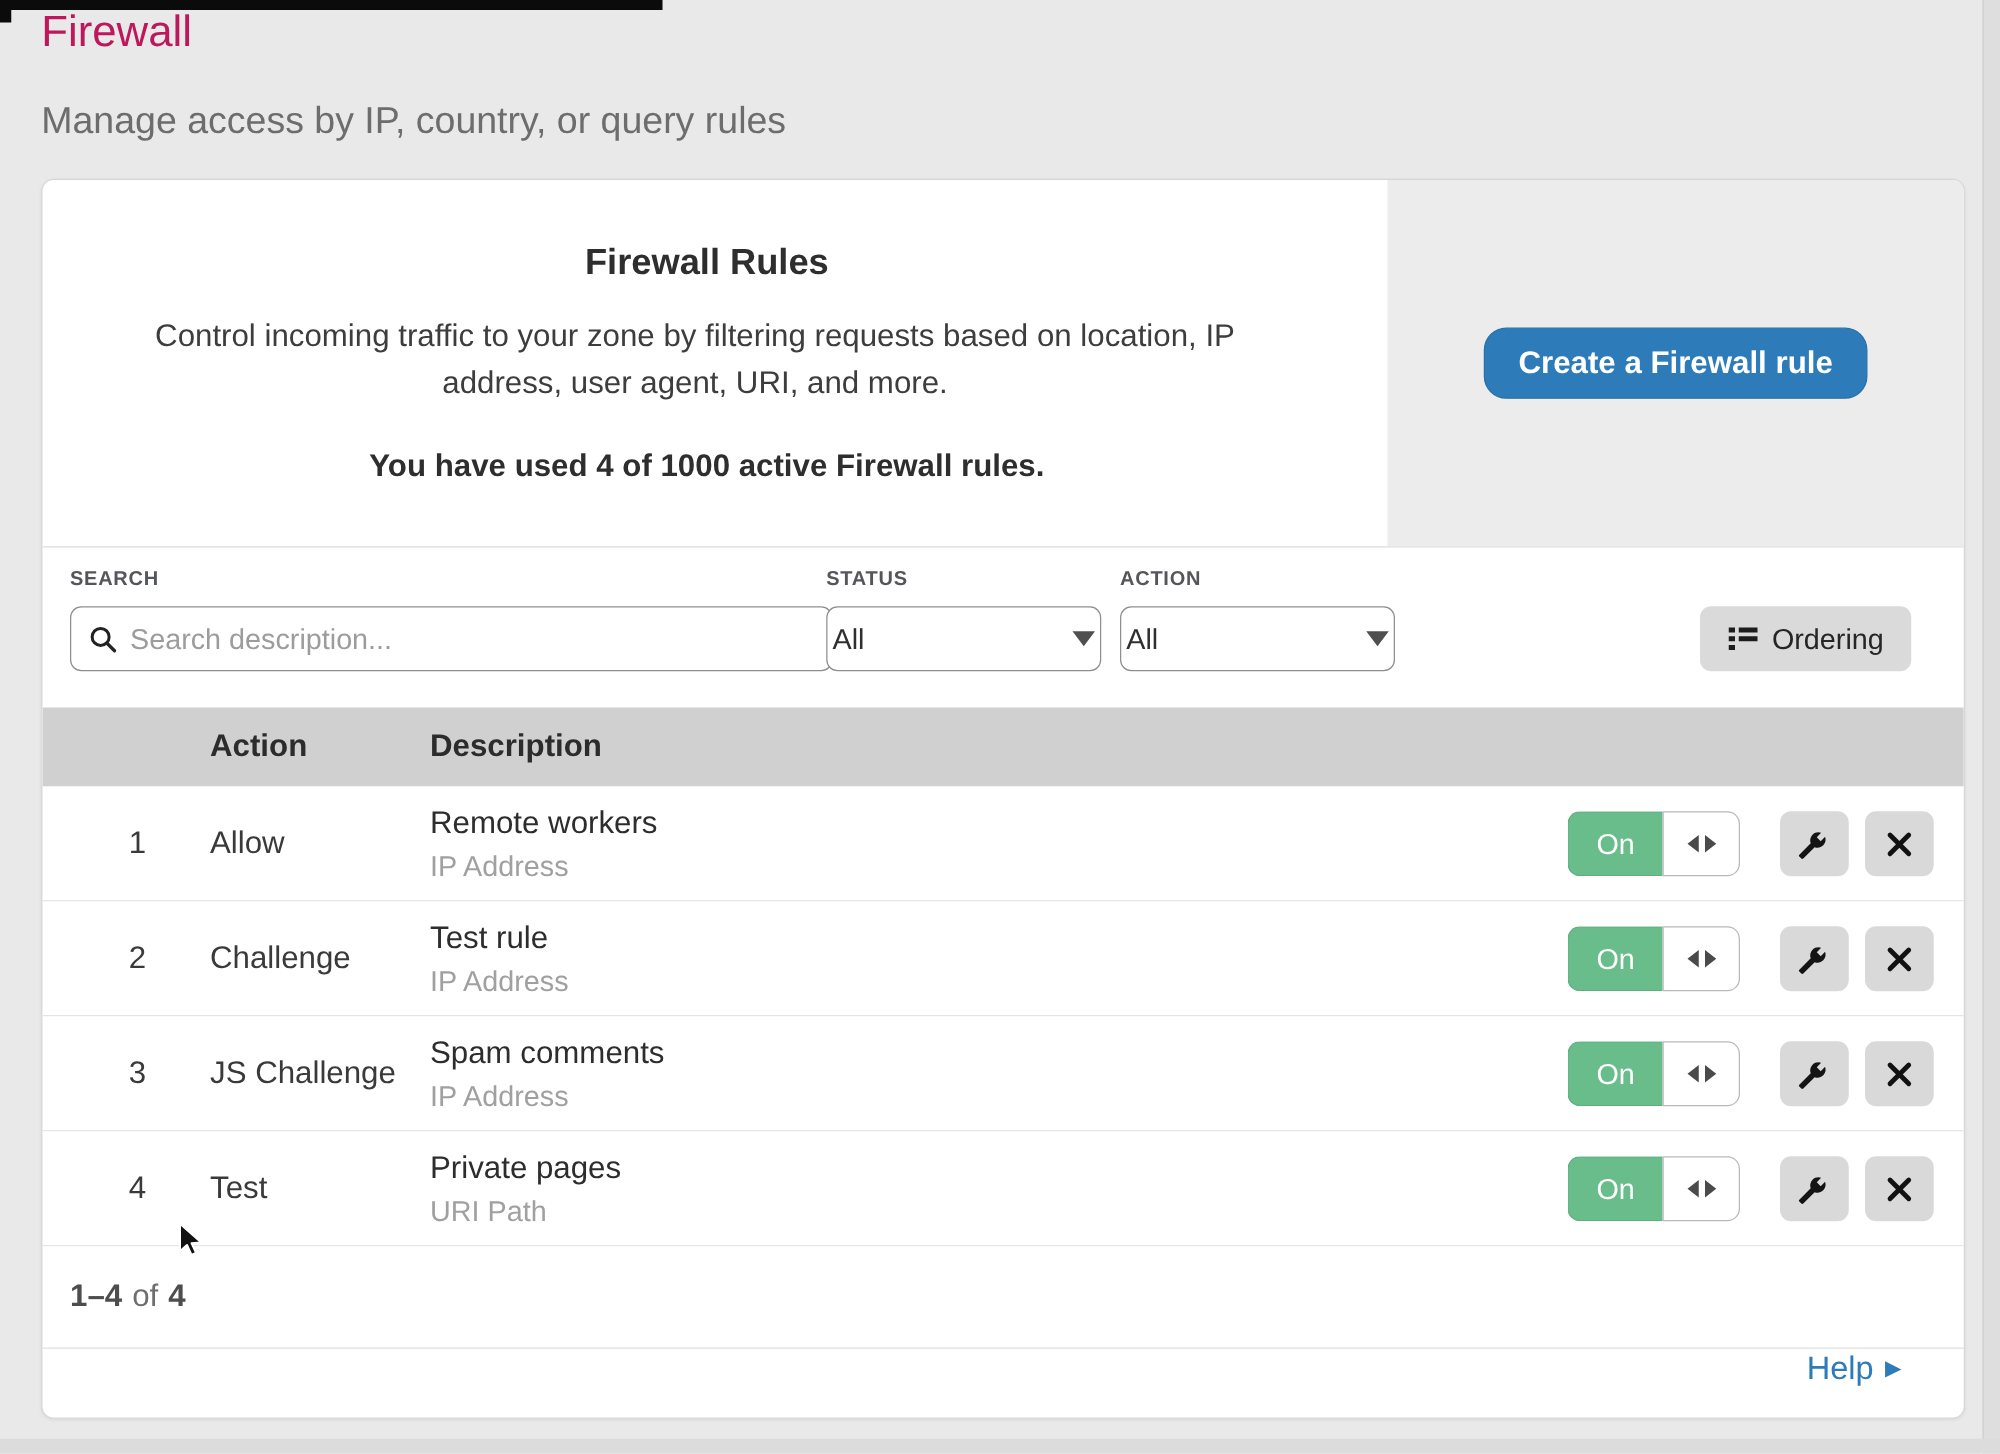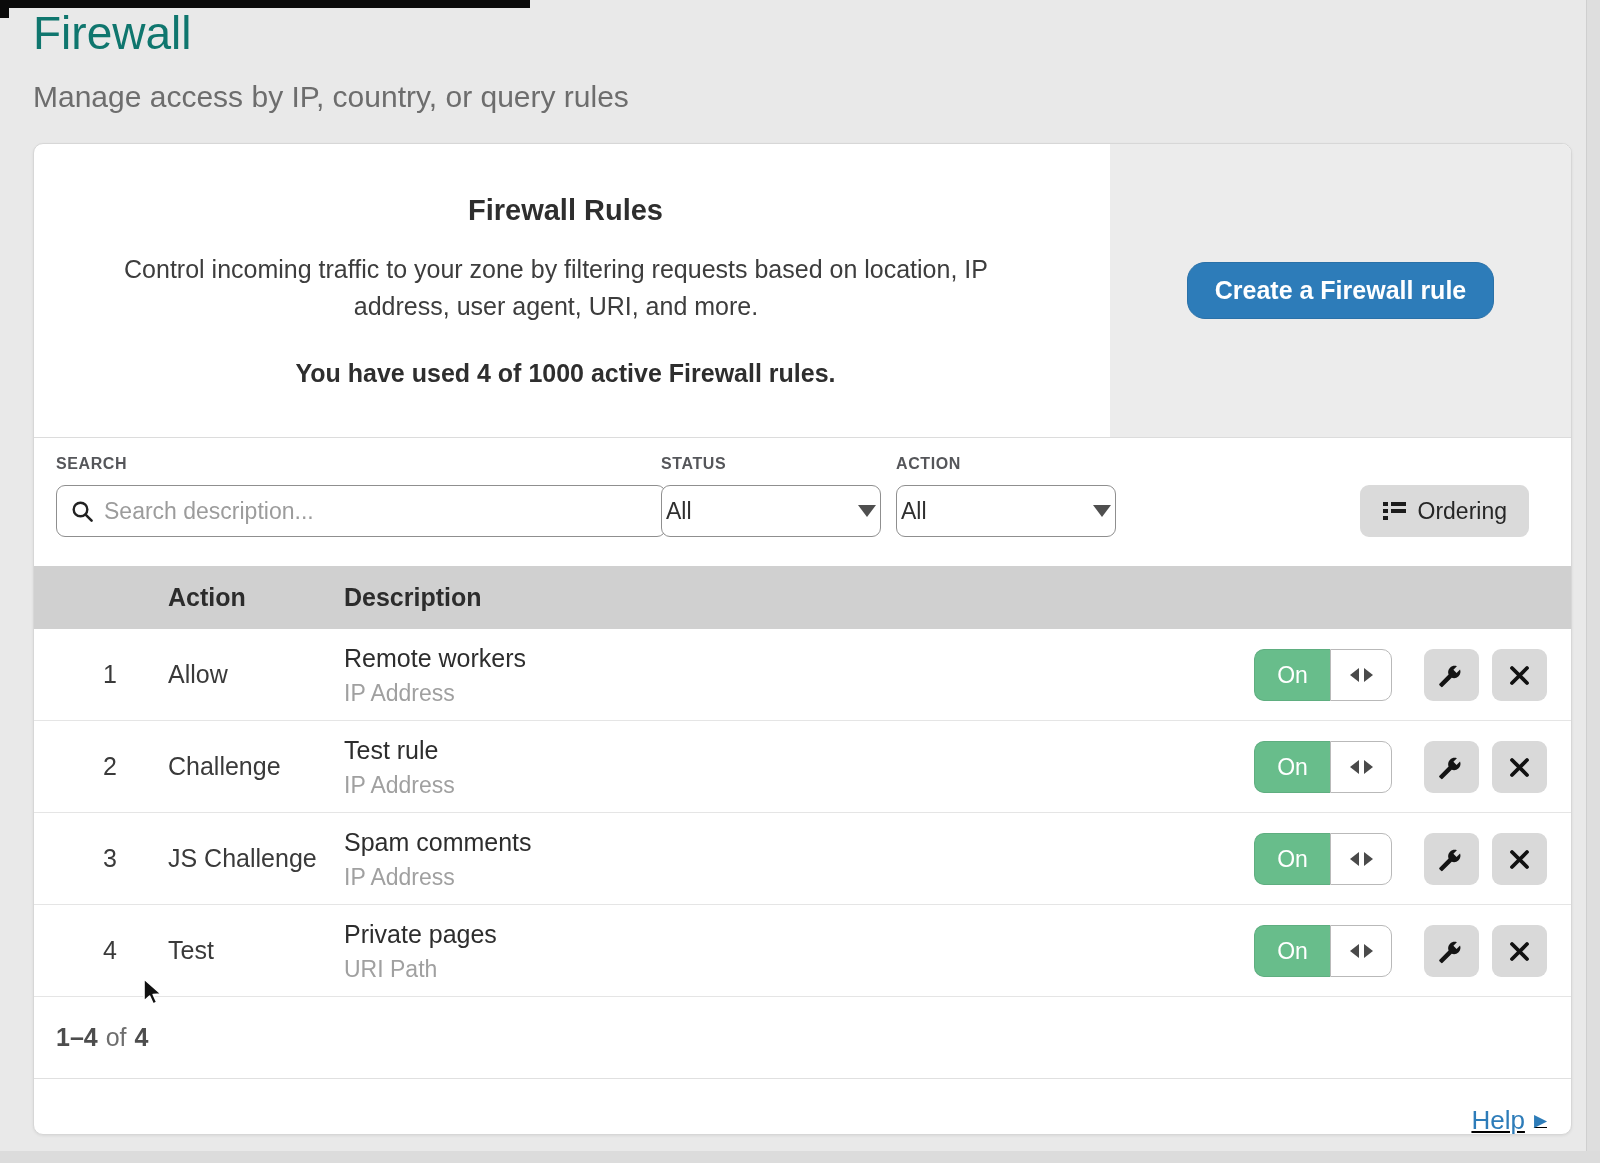--- a/index.html
+++ b/index.html
@@ -6,21 +6,21 @@
   html,body { background:#e9e9e9; }
   body { font-family:"Liberation Sans", sans-serif; }
   .page { position:relative; width:1600px; height:1163px; background:#e9e9e9; overflow:hidden; }
 
   
   .edge-top { position:absolute; left:0; top:0; width:530px; height:8px; background:#0b0b0b; }
   .edge-left-notch { position:absolute; left:0; top:0; width:9px; height:18px; background:#0b0b0b; }
   .scroll-strip { position:absolute; right:0; top:0; width:14px; height:1163px; background:#dedede; border-left:1px solid #cfcfcf; }
   .edge-bottom { position:absolute; left:0; bottom:0; width:1600px; height:12px; background:#dcdcdc; }
 
-  .page-title { position:absolute; left:33px; top:6px; font-size:46px; font-weight:500; color:#0f766e; }
+  .page-title { position:absolute; left:33px; top:6px; font-size:35px; font-weight:500; color:#be185d; }
   .page-subtitle { position:absolute; left:33px; top:80px; font-size:30px; color:#6d6d6d; }
 
   .card { position:absolute; left:33px; top:143px; width:1539px; height:992px; background:#ffffff;
           border:1px solid #d7d7d7; border-radius:10px; box-shadow:0 1px 3px rgba(0,0,0,0.07); overflow:hidden; }
 
   
   .card-top { position:absolute; top:0; left:0; right:0; height:294px; border-bottom:1px solid #dcdcdc; }
   .card-top-left { position:absolute; top:0; left:0; width:1076px; height:100%; padding:50px 60px 0 47px;text-align:center; }
   .rules-heading { font-size:29px; font-weight:700; color:#2e2e2e; margin-bottom:24px; }
   .rules-desc { font-size:25px; color:#3d3d3d; line-height:37px; max-width:950px; }
@@ -70,22 +70,22 @@
   .icon-btn { position:absolute; top:20px; width:55px; height:52px; background:#d9d9d9; border:none; border-radius:9px;
               display:flex; align-items:center; justify-content:center; cursor:pointer; }
   .btn-wrench { left:1390px; }
   .btn-x { left:1458px; }
 
   .pagination { position:absolute; top:853px; left:0; right:0; height:82px; border-bottom:1px solid #e0e0e0;
                 display:flex; align-items:center; padding-left:22px; font-size:25px; }
   .pg-bold { font-weight:700; color:#4d4d4d; }
   .pg-of { color:#6e6e6e; margin:0 8px; }
 
-  .card-footer { position:absolute; top:935px; left:0; right:0; height:57px; display:flex; align-items:flex-end;
-                 justify-content:flex-end; padding-right:24px;text-decoration:underline; }
+  .card-footer { position:absolute; top:935px; left:0; right:0; height:57px; display:flex; align-items:flex-start;
+                 justify-content:flex-end; padding-right:50px; }
   .help-link { display:flex; align-items:center; gap:9px; color:#2d7cb9; font-size:26px; text-decoration:none; cursor:pointer; }
   .help-arrow { font-size:17px; line-height:1; }
 
   .cursor { position:absolute; left:141px; top:978px; pointer-events:none; }
 </style>
 </head>
 <body>
 
 <div class="page">
 

